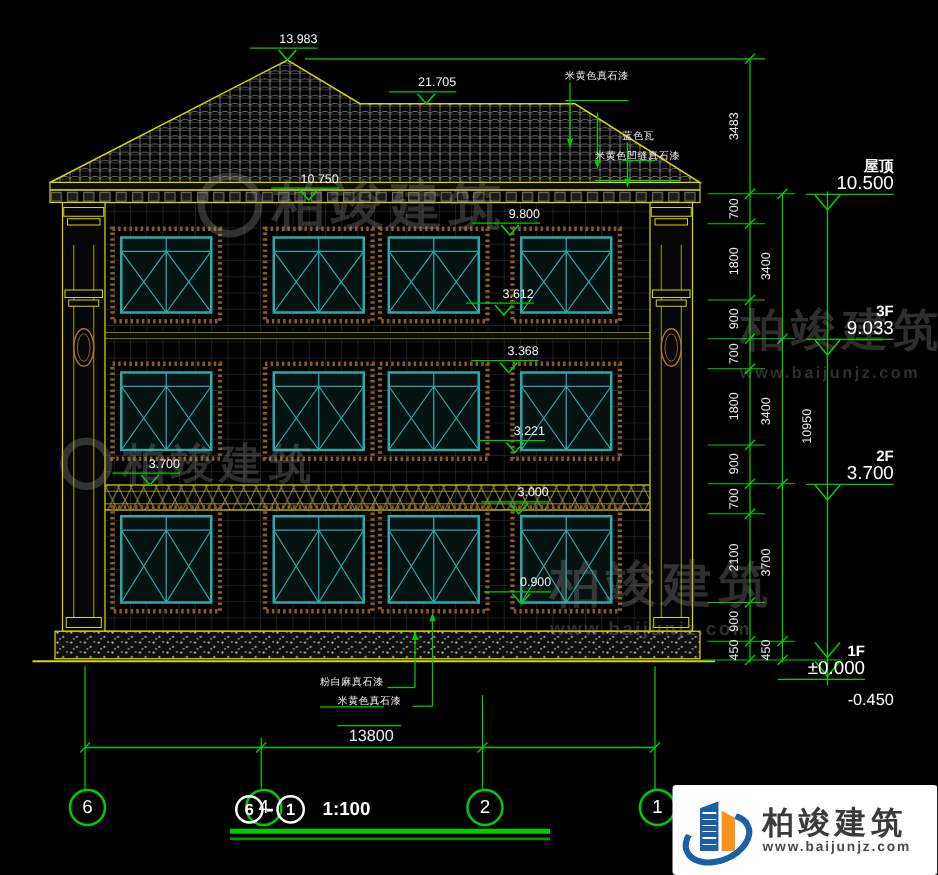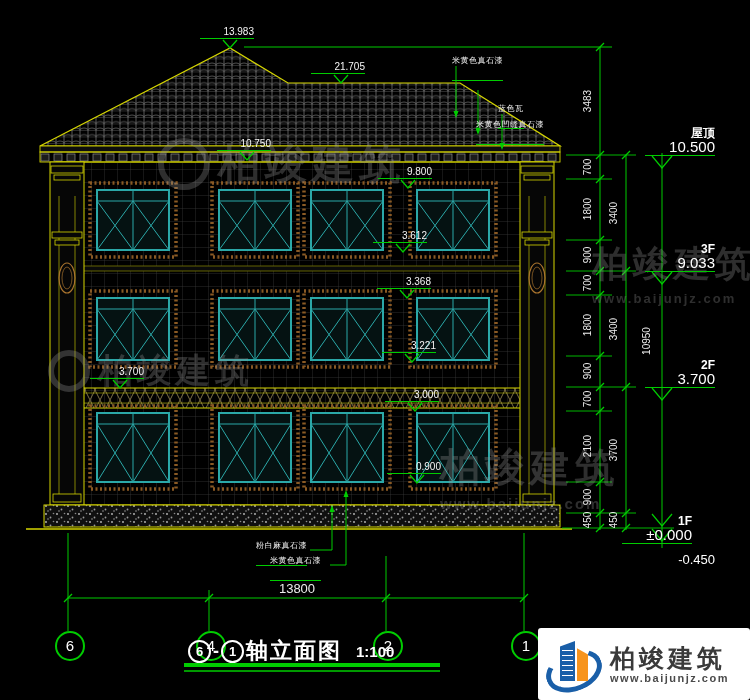--- a/index.html
+++ b/index.html
@@ -351,21 +351,20 @@
 
   <div class="bub" style="left:55px;top:631px;">6</div>
   <div class="bub" style="left:196px;top:631px;">4</div>
   <div class="bub" style="left:373px;top:631px;">2</div>
   <div class="bub" style="left:511px;top:631px;">1</div>
 
   <div class="title" style="left:188px;top:636px;">
     <span class="tcirc">6</span>
     <span class="tdash">-</span>
     <span class="tcirc">1</span>
-    <span class="ttext">轴立面图</span>
     <span class="tscale">1:100</span>
   </div>
   <div class="tline" style="left:184px;top:663px;width:256px;height:4px;background:#00cc00;"></div>
   <div class="tline" style="left:184px;top:670px;width:256px;height:2px;background:#009900;"></div>
 
   <div class="logo">
     <div class="licon">
       <span class="lswoosh"></span>
       <span class="lbldg1"></span>
       <span class="lbwin"></span>

